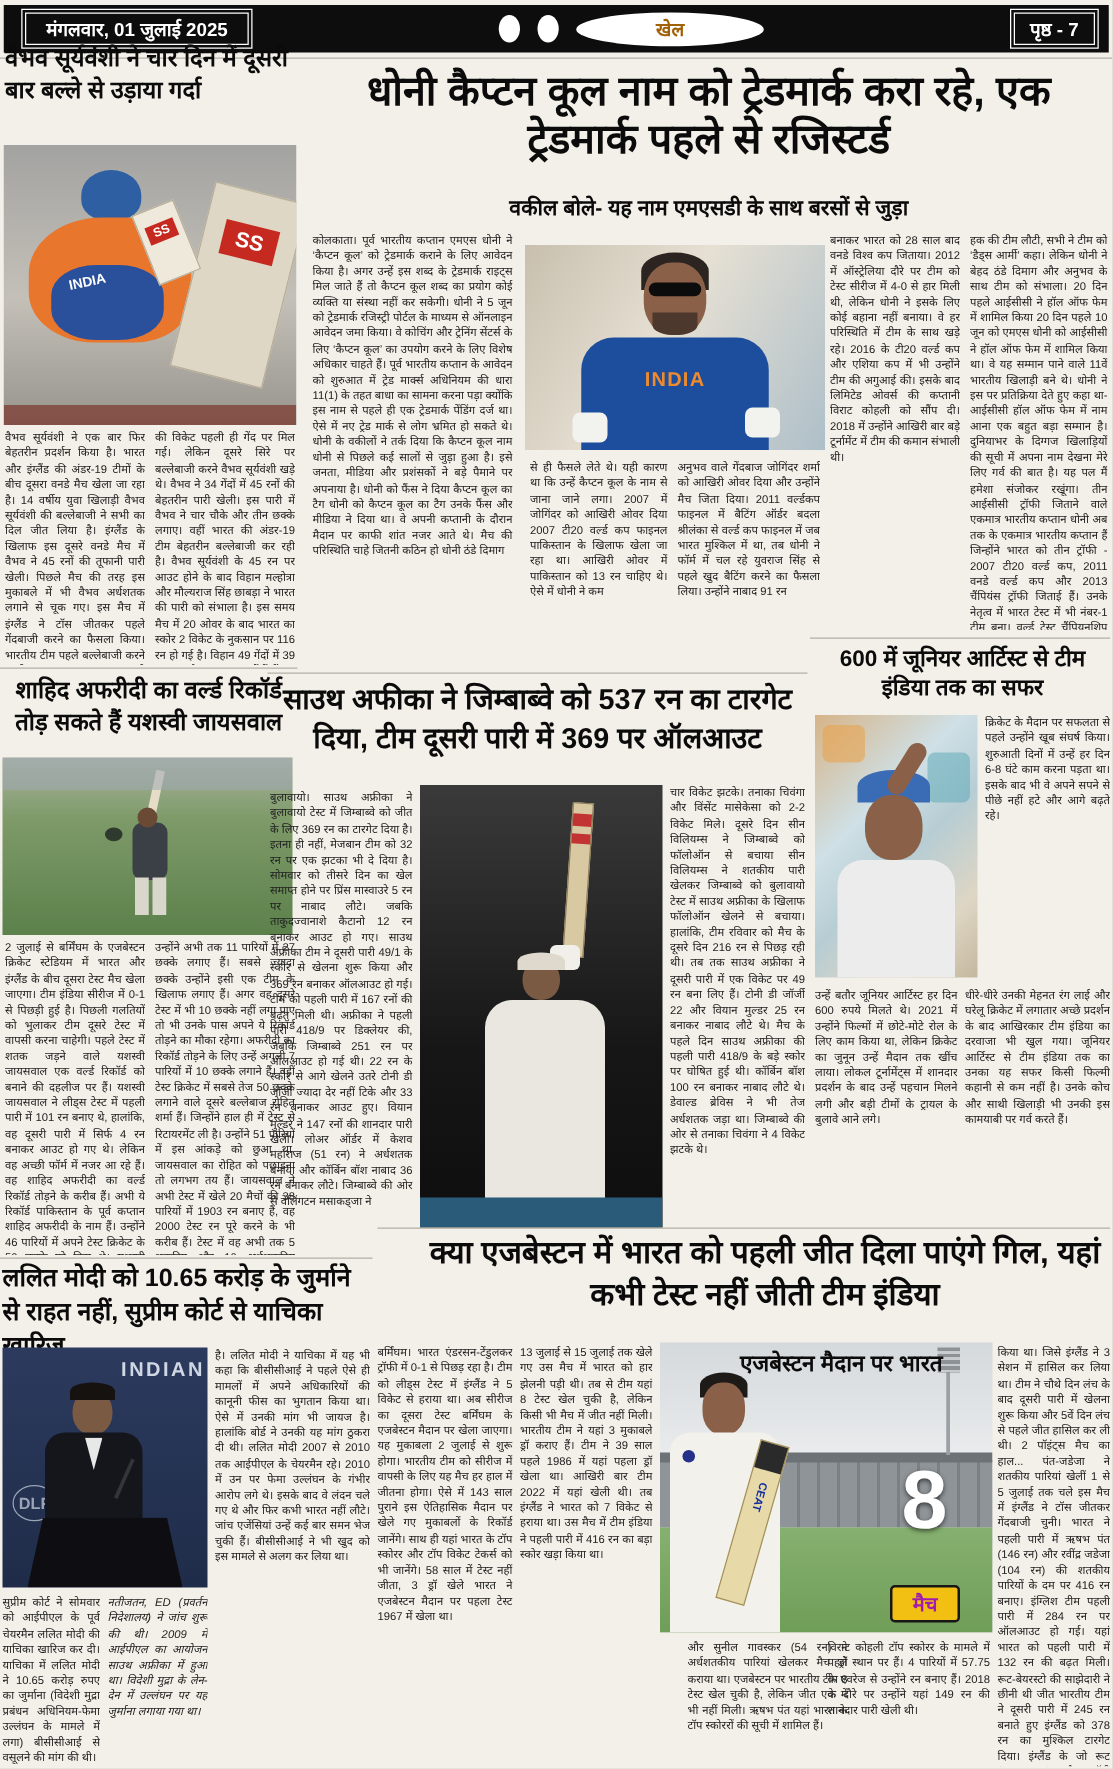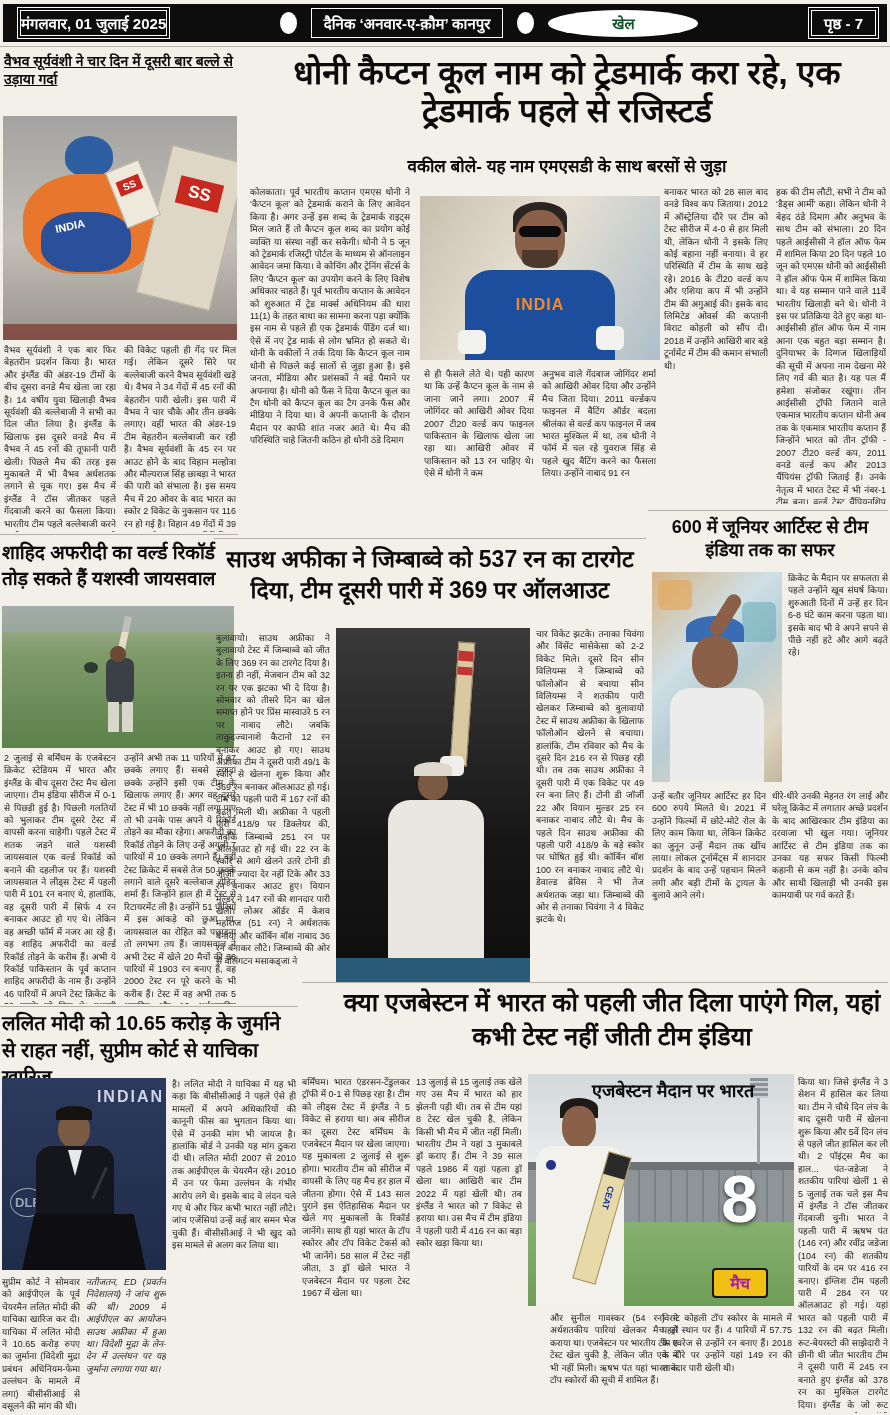--- a/index.html
+++ b/index.html
@@ -3,25 +3,25 @@
 <meta charset="utf-8">
 <style>
   html,body{margin:0;padding:0;background:#d8d4cc;}
   .page{position:relative;width:890px;height:1415px;background:#f3f0e9;overflow:hidden;
         font-family:"Liberation Sans","DejaVu Sans",sans-serif;color:#1a1a1a;}
   .abs{position:absolute;}
   
   .topbar{position:absolute;left:3px;top:4px;width:884px;height:38px;background:#0d0d0d;
           display:flex;align-items:center;justify-content:space-between;color:#fff;}
   .hdr-box{border:1px solid #fff;padding:2px;margin-left:14px;}
-  .hdr-box-in{border:1px solid #fff;padding:2px 0;font-weight:bold;font-size:15px;white-space:nowrap;text-align:center;}
+  .hdr-box-in{border:1px solid #fff;padding:2px 16px;font-weight:bold;font-size:15px;white-space:nowrap;text-align:center;}
   .hdr-mid{display:flex;align-items:center;gap:14px;}
   .hdr-dot{width:17px;height:22px;background:#fff;border-radius:50%;}
   .mast-box{border:1px solid #fff;padding:4px 12px;font-weight:bold;font-size:15px;white-space:nowrap;}
-  .khel{background:#fff;color:#14532d;border-radius:50%;width:150px;height:27px;display:flex;
+  .khel{background:#fff;color:#a16207;border-radius:50%;width:150px;height:27px;display:flex;
         align-items:center;justify-content:center;font-weight:bold;font-size:15px;}
   .page-box{border:1px solid #fff;padding:2px;margin-right:8px;}
   .page-box-in{border:1px solid #fff;padding:2px 12px;font-weight:bold;font-size:15px;white-space:nowrap;}
   
   .hl{font-weight:800;color:#0b0b0b;}
   .col{font-size:9px;line-height:1.38;text-align:justify;overflow:hidden;color:#222;}
   .rule{background:#b3afa6;height:1px;}
   
   .photo{overflow:hidden;}
   .ph-a{background:linear-gradient(180deg,#a3a3a1 0%,#c4c0b8 55%,#97948d 100%);}
@@ -36,31 +36,30 @@
 <body>
 
 <div class="page">
 
   <div class="topbar">
     <div class="hdr-box">
       <div class="hdr-box-in">मंगलवार, 01 जुलाई 2025</div>
     </div>
     <div class="hdr-mid">
       <div class="hdr-dot"></div>
-      <div class="mast-box">दैनिक ‘अनवार-ए-क़ौम’ कानपुर</div>
       <div class="hdr-dot"></div>
       <div class="khel">खेल</div>
     </div>
     <div class="page-box">
       <div class="page-box-in">पृष्ठ - 7</div>
     </div>
   </div>
   <div class="abs rule" style="left:0;top:46px;width:890px;"></div>
 
-  <div class="abs hl" style="left:4px;top:52px;width:232px;height:60px;font-size:14px;line-height:1.3;text-decoration:underline;">वैभव सूर्यवंशी ने चार दिन में दूसरी बार बल्ले से उड़ाया गर्दा</div>
+  <div class="abs hl" style="left:4px;top:36px;width:232px;height:60px;font-size:19px;line-height:1.3;">वैभव सूर्यवंशी ने चार दिन में दूसरी बार बल्ले से उड़ाया गर्दा</div>
   <div class="abs photo ph-a" style="left:3px;top:116px;width:234px;height:224px;">
     <div class="abs" style="left:62px;top:20px;width:48px;height:40px;background:#2e5fa3;border-radius:50% 50% 40% 40%;"></div>
     <div class="abs" style="left:20px;top:58px;width:130px;height:100px;background:#e8762c;border-radius:45% 40% 35% 40%;"></div>
     <div class="abs" style="left:38px;top:96px;width:90px;height:60px;background:#2a4f9b;border-radius:40%;"></div>
     <div class="abs" style="left:52px;top:104px;color:#fff;font-weight:800;font-size:11px;transform:rotate(-12deg);">INDIA</div>
     <div class="abs" style="left:150px;top:36px;width:74px;height:150px;background:#ded7c6;transform:rotate(14deg);border:1px solid #b7ae99;">
       <div style="margin:26px auto 0;width:44px;text-align:center;background:#c6291f;color:#fff;font-weight:800;font-size:17px;padding:4px 0;">SS</div>
     </div>
     <div class="abs" style="left:112px;top:48px;width:34px;height:58px;background:#efe9dc;transform:rotate(-22deg);border:1px solid #b7ae99;">
       <div style="margin:12px auto 0;width:24px;text-align:center;background:#c6291f;color:#fff;font-weight:800;font-size:10px;padding:2px 0;">SS</div>
@@ -86,21 +85,21 @@
     <div class="abs" style="left:38px;bottom:6px;width:28px;height:24px;background:#f2f2ee;border-radius:6px;"></div>
     <div class="abs" style="left:176px;bottom:10px;width:28px;height:24px;background:#f2f2ee;border-radius:6px;"></div>
   </div>
 
   <div class="abs col" style="left:424px;top:368px;width:110px;height:164px;">से ही फैसले लेते थे। यही कारण था कि उन्हें कैप्टन कूल के नाम से जाना जाने लगा। 2007 में जोगिंदर को आखिरी ओवर दिया 2007 टी20 वर्ल्ड कप फाइनल पाकिस्तान के खिलाफ खेला जा रहा था। आखिरी ओवर में पाकिस्तान को 13 रन चाहिए थे। ऐसे में धोनी ने कम</div>
   <div class="abs col" style="left:542px;top:368px;width:114px;height:164px;">अनुभव वाले गेंदबाज जोगिंदर शर्मा को आखिरी ओवर दिया और उन्होंने मैच जिता दिया। 2011 वर्ल्डकप फाइनल में बैटिंग ऑर्डर बदला श्रीलंका से वर्ल्ड कप फाइनल में जब भारत मुश्किल में था, तब धोनी ने फॉर्म में चल रहे युवराज सिंह से पहले खुद बैटिंग करने का फैसला लिया। उन्होंने नाबाद 91 रन</div>
   <div class="abs col" style="left:664px;top:186px;width:104px;height:318px;">बनाकर भारत को 28 साल बाद वनडे विश्व कप जिताया। 2012 में ऑस्ट्रेलिया दौरे पर टीम को टेस्ट सीरीज में 4-0 से हार मिली थी, लेकिन धोनी ने इसके लिए कोई बहाना नहीं बनाया। वे हर परिस्थिति में टीम के साथ खड़े रहे। 2016 के टी20 वर्ल्ड कप और एशिया कप में भी उन्होंने टीम की अगुआई की। इसके बाद लिमिटेड ओवर्स की कप्तानी विराट कोहली को सौंप दी। 2018 में उन्होंने आखिरी बार बड़े टूर्नामेंट में टीम की कमान संभाली थी।</div>
   <div class="abs col" style="left:776px;top:186px;width:110px;height:318px;">हक की टीम लौटी, सभी ने टीम को ‘डैड्स आर्मी’ कहा। लेकिन धोनी ने बेहद ठंडे दिमाग और अनुभव के साथ टीम को संभाला। 20 दिन पहले आईसीसी ने हॉल ऑफ फेम में शामिल किया 20 दिन पहले 10 जून को एमएस धोनी को आईसीसी ने हॉल ऑफ फेम में शामिल किया था। वे यह सम्मान पाने वाले 11वें भारतीय खिलाड़ी बने थे। धोनी ने इस पर प्रतिक्रिया देते हुए कहा था- आईसीसी हॉल ऑफ फेम में नाम आना एक बहुत बड़ा सम्मान है। दुनियाभर के दिग्गज खिलाड़ियों की सूची में अपना नाम देखना मेरे लिए गर्व की बात है। यह पल मैं हमेशा संजोकर रखूंगा। तीन आईसीसी ट्रॉफी जिताने वाले एकमात्र भारतीय कप्तान धोनी अब तक के एकमात्र भारतीय कप्तान हैं जिन्होंने भारत को तीन ट्रॉफी - 2007 टी20 वर्ल्ड कप, 2011 वनडे वर्ल्ड कप और 2013 चैंपियंस ट्रॉफी जिताई हैं। उनके नेतृत्व में भारत टेस्ट में भी नंबर-1 टीम बना। वर्ल्ड टेस्ट चैंपियनशिप उनके संन्यास लेने के बाद शुरू हुई। उन्होंने 2014 में टेस्ट से और 15 अगस्त 2020 को इंटरनेशनल क्रिकेट से संन्यास ले लिया था, लेकिन आईपीएल में अब भी खेल रहे हैं।</div>
 
   <div class="abs rule" style="left:0;top:534px;width:238px;"></div>
-  <div class="abs hl" style="left:2px;top:540px;width:234px;height:60px;font-size:19px;line-height:1.35;text-align:left;">शाहिद अफरीदी का वर्ल्ड रिकॉर्ड तोड़ सकते हैं यशस्वी जायसवाल</div>
+  <div class="abs hl" style="left:2px;top:540px;width:234px;height:60px;font-size:19px;line-height:1.35;text-align:center;">शाहिद अफरीदी का वर्ल्ड रिकॉर्ड तोड़ सकते हैं यशस्वी जायसवाल</div>
   <div class="abs photo ph-c" style="left:2px;top:606px;width:232px;height:142px;">
     <div class="abs" style="left:118px;top:10px;width:7px;height:48px;background:#e6ddc8;transform:rotate(12deg);"></div>
     <div class="abs" style="left:104px;top:52px;width:28px;height:46px;background:#3b3f46;border-radius:8px;"></div>
     <div class="abs" style="left:108px;top:40px;width:16px;height:16px;background:#6b4a35;border-radius:50%;"></div>
     <div class="abs" style="left:82px;top:56px;width:14px;height:11px;background:#2f3a2f;border-radius:50%;"></div>
     <div class="abs" style="left:106px;top:96px;width:11px;height:30px;background:#d9d6cb;"></div>
     <div class="abs" style="left:120px;top:96px;width:11px;height:30px;background:#d9d6cb;"></div>
     <div class="abs" style="left:0;top:0;width:232px;height:26px;background:#9fa8b2;opacity:.55;"></div>
   </div>
   <div class="abs col" style="left:4px;top:752px;width:112px;height:252px;">2 जुलाई से बर्मिंघम के एजबेस्टन क्रिकेट स्टेडियम में भारत और इंग्लैंड के बीच दूसरा टेस्ट मैच खेला जाएगा। टीम इंडिया सीरीज में 0-1 से पिछड़ी हुई है। पिछली गलतियों को भुलाकर टीम दूसरे टेस्ट में वापसी करना चाहेगी। पहले टेस्ट में शतक जड़ने वाले यशस्वी जायसवाल एक वर्ल्ड रिकॉर्ड को बनाने की दहलीज पर हैं। यशस्वी जायसवाल ने लीड्स टेस्ट में पहली पारी में 101 रन बनाए थे, हालांकि, वह दूसरी पारी में सिर्फ 4 रन बनाकर आउट हो गए थे। लेकिन वह अच्छी फॉर्म में नजर आ रहे हैं। वह शाहिद अफरीदी का वर्ल्ड रिकॉर्ड तोड़ने के करीब हैं। अभी ये रिकॉर्ड पाकिस्तान के पूर्व कप्तान शाहिद अफरीदी के नाम हैं। उन्होंने 46 पारियों में अपने टेस्ट क्रिकेट के 50 छक्के पूरे किए थे। यशस्वी जायसवाल की बात करें तो उन्होंने टेस्ट क्रिकेट में 38 पारियों में 40 छक्के लगाए हैं। वह 10 छक्के लगाकर अफरीदी का वर्ल्ड रिकॉर्ड तोड़ सकते हैं।</div>

